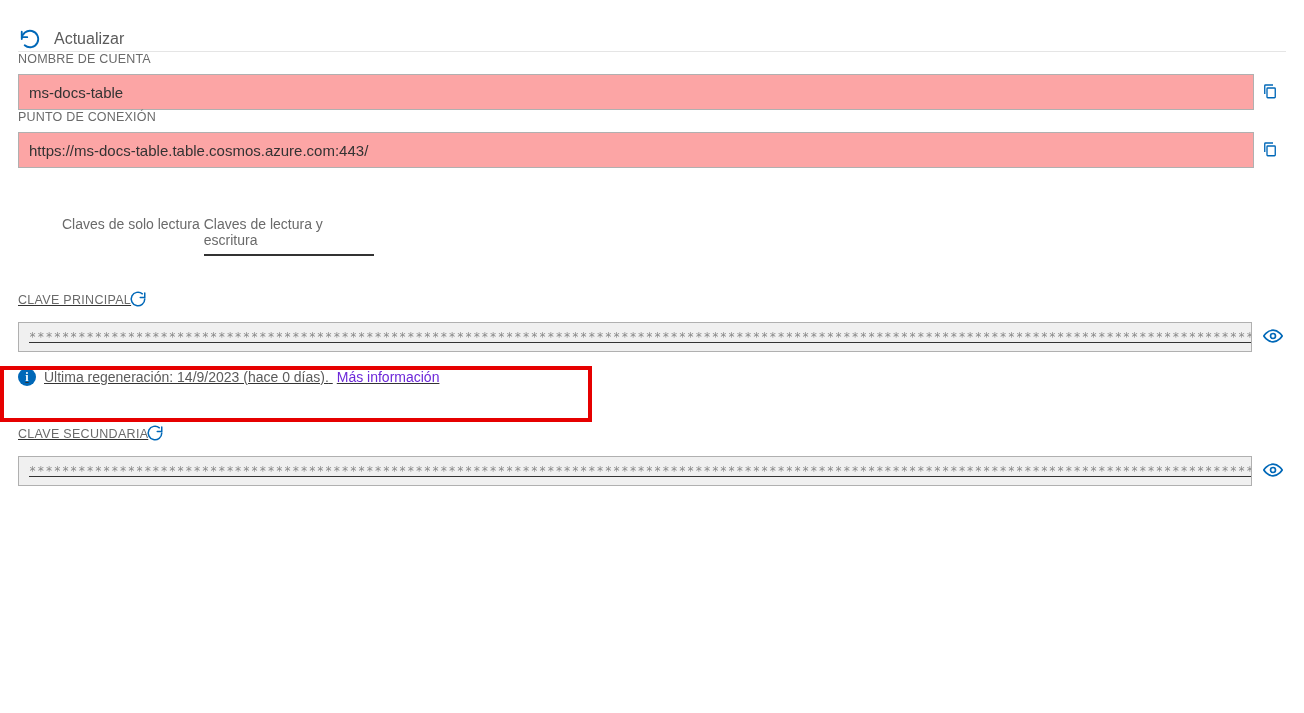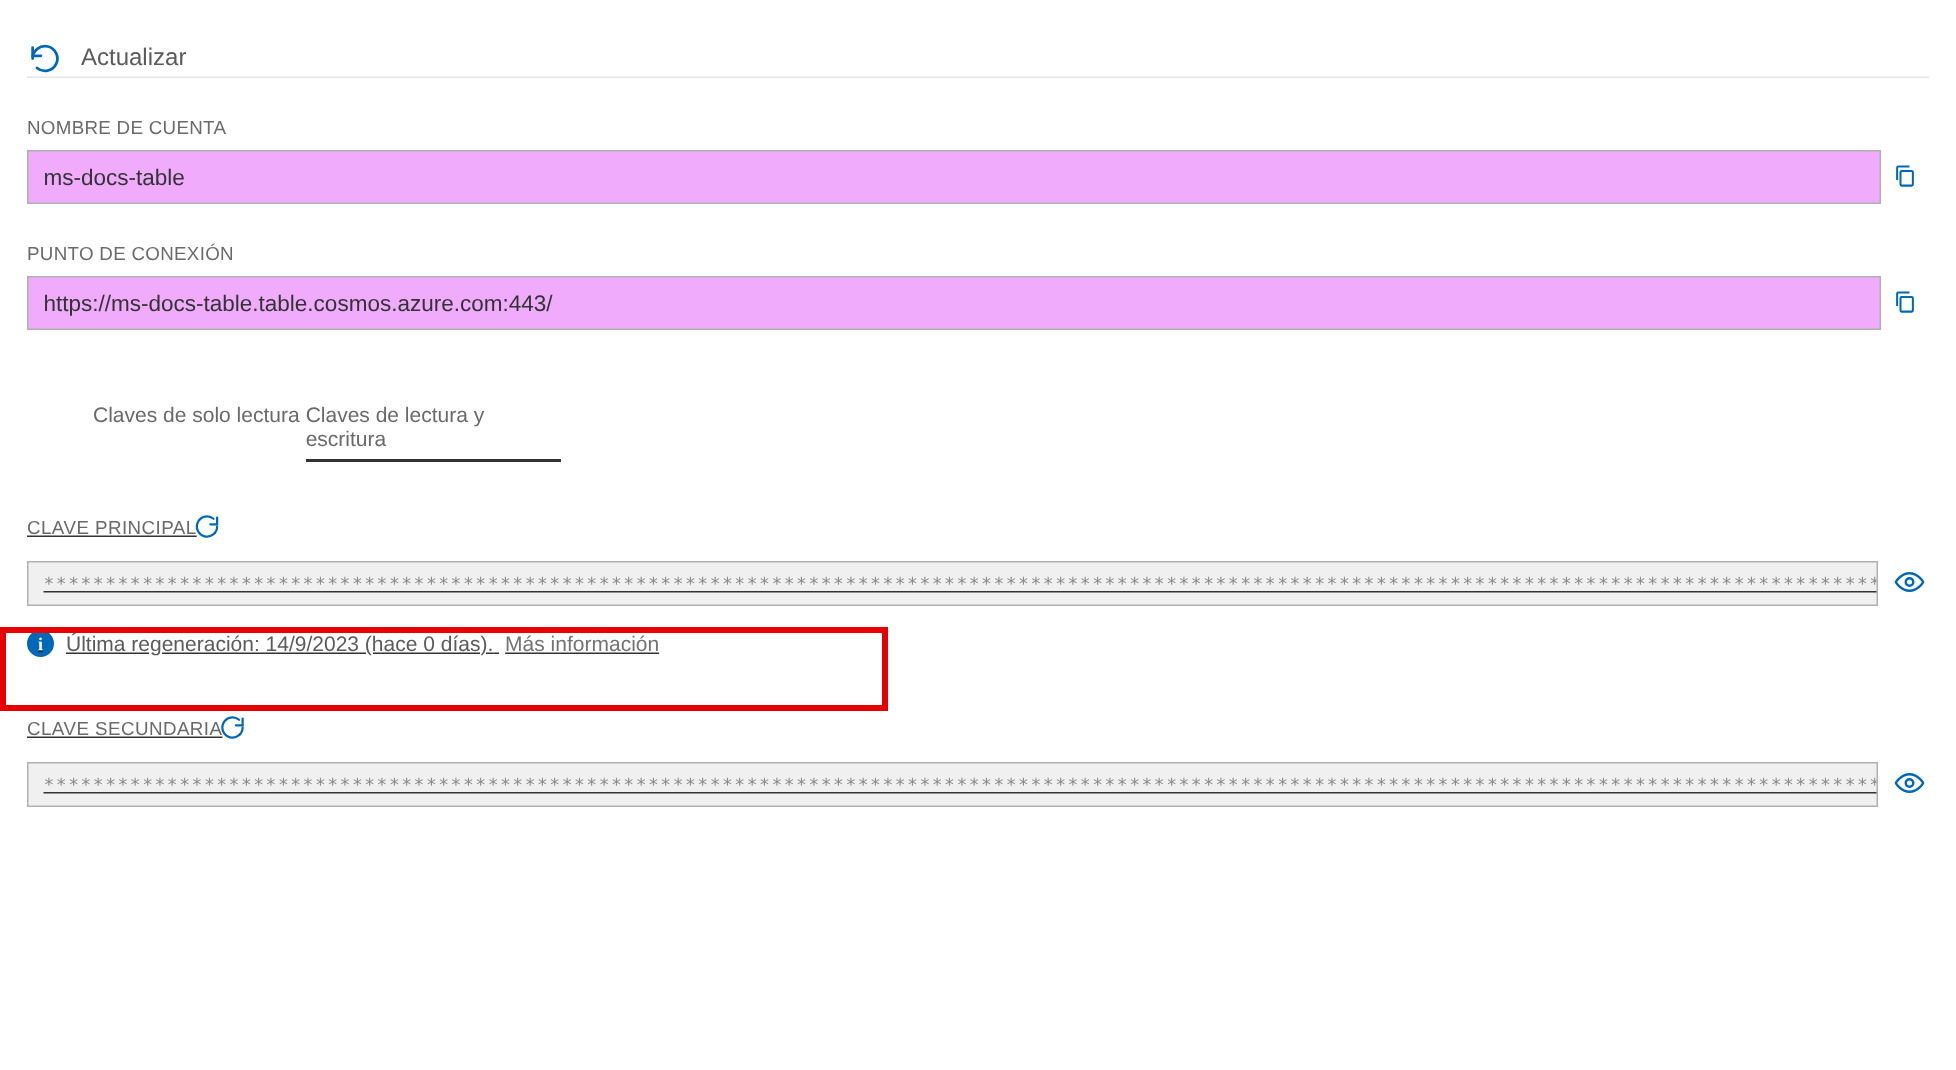--- a/index.html
+++ b/index.html
@@ -24,32 +24,31 @@
     gap: 12px;
     color: #5b5b5b;
     font-size: 16px;
     cursor: pointer;
   }
   .refresh-icon { width: 24px; height: 24px; display: inline-flex; align-items: center; justify-content: center; }
   .refresh-icon svg { width: 22px; height: 22px; }
   .section-label {
     font-size: 12.5px;
     color: #6a6a6a;
-    margin-top: 26px;
     letter-spacing: 0.2px;
   }
   .ro-field-wrap {
     margin-top: 8px;
     display: flex;
     align-items: stretch;
   }
   .ro-field {
     flex: 1;
     border: 1px solid #b0b0b0;
-    background: #f0abfc;
+    background: #fca5a5;
     padding: 8px 10px;
     font-size: 15px;
     color: #333;
     height: 36px;
     display: flex;
     align-items: center;
   }
   .copy-btn {
     width: 32px;
     display: flex;
@@ -136,21 +135,21 @@
     background: #0068b8;
     color: #fff;
     display: flex;
     align-items: center;
     justify-content: center;
     font-size: 12px;
     font-weight: bold;
     font-family: "Segoe UI";
     flex-shrink: 0;
   }
-  .more-link { color: #737373; cursor: pointer; margin-left: 4px; }
+  .more-link { color: #6d28d9; cursor: pointer; margin-left: 4px; }
   .highlight-box {
     position: absolute;
     border: 4px solid #e60000;
     pointer-events: none;
   }
 </style>
 </head>
 <body>
 
 <div class="toolbar">

